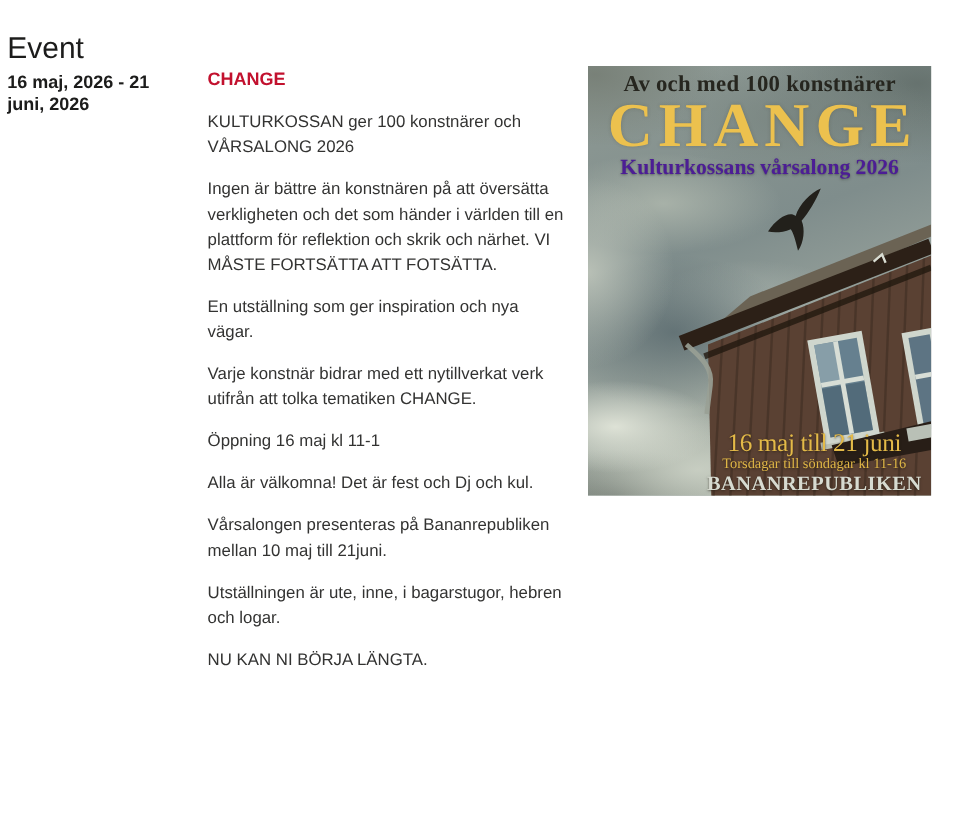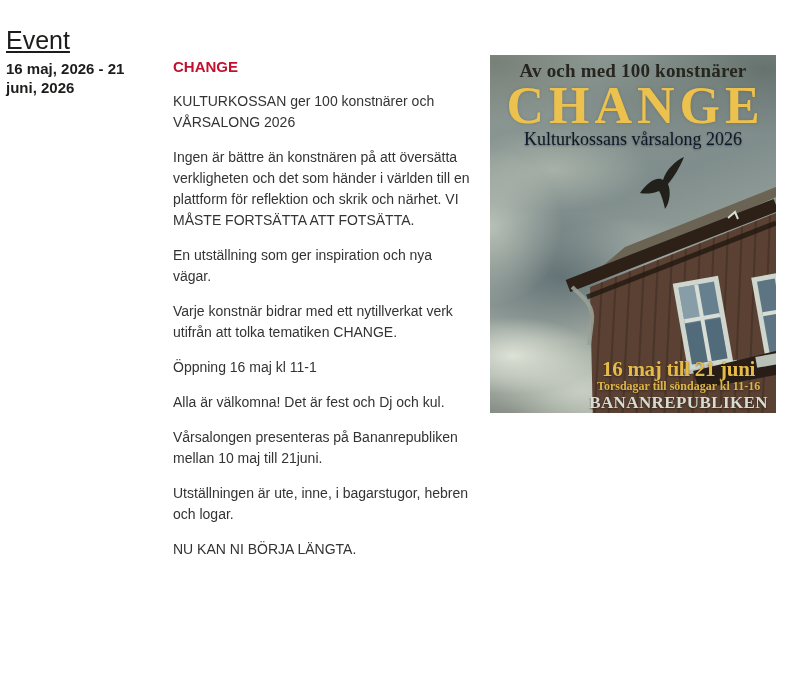--- a/index.html
+++ b/index.html
@@ -1,21 +1,21 @@
 <!DOCTYPE html>
 <html><head>
 <meta charset="utf-8">
 <style>
   html,body{margin:0;padding:0;background:#ffffff;}
   body{width:807px;height:696px;overflow:hidden;position:relative;
        font-family:"Liberation Sans","DejaVu Sans",sans-serif;color:#2f2f2e;}
 
   
   .left-col{position:absolute;left:6px;top:27px;width:150px;}
-  .page-title{margin:0;font-size:25px;line-height:26px;font-weight:400;color:#1c1c1b;text-decoration:underline;}
+  .page-title{margin:0;font-size:25px;line-height:26px;font-weight:400;color:#1c1c1b;}
   .event-date{margin-top:6px;font-size:15px;line-height:19px;font-weight:bold;color:#1c1c1b;
               white-space:pre-line;}
 
   
   .content-col{position:absolute;left:173px;top:57px;width:330px;}
   .article-heading{margin:0;font-size:15px;line-height:20px;font-weight:bold;color:#c2112e;}
   .content-col p{margin:14px 0 0 0;font-size:14px;line-height:21px;color:#333332;
                  white-space:pre-line;}
 
   
@@ -36,28 +36,28 @@
       linear-gradient(160deg,#8f9a94 0%,#7f8d8c 40%,#a3aca3 72%,#b6bdb0 100%);}
   .poster-art{position:absolute;inset:0;}
 
   .poster-top{position:absolute;top:0;left:0;right:0;text-align:center;
               font-family:"Liberation Serif","DejaVu Serif",serif;}
   .poster-topline{margin-top:5px;font-size:19px;line-height:21px;font-weight:bold;color:#26261f;
                   letter-spacing:.2px;}
   .poster-title{font-size:52px;line-height:44px;font-weight:bold;color:#ecc14e;
                 letter-spacing:5px;margin-left:5px;margin-top:3px;
                 text-shadow:0 0 3px rgba(60,60,40,.25);}
-  .poster-subtitle{font-size:18px;line-height:21px;font-weight:normal;color:#0f172a;
+  .poster-subtitle{font-size:18px;line-height:21px;font-weight:bold;color:#4c1d95;
                    margin-top:1px;text-shadow:0 1px 2px rgba(40,45,40,.5);}
 
   .poster-bottom{position:absolute;right:8px;bottom:1px;text-align:center;
                  font-family:"Liberation Serif","DejaVu Serif",serif;}
-  .poster-dates{font-size:21px;line-height:22px;font-weight:bold;color:#e4ba48;
+  .poster-dates{font-size:21px;line-height:22px;font-weight:normal;color:#e4ba48;
                 letter-spacing:-.3px;text-shadow:0 1px 2px rgba(30,25,15,.6);}
-  .poster-hours{font-size:12px;line-height:13px;font-weight:bold;color:#dfb646;
+  .poster-hours{font-size:12px;line-height:13px;font-weight:normal;color:#dfb646;
                 text-shadow:0 1px 2px rgba(30,25,15,.6);text-align:center;}
   .poster-venue{font-size:17px;line-height:19px;font-weight:bold;color:#d7dbd1;
                 letter-spacing:.4px;text-shadow:0 1px 2px rgba(30,25,15,.6);}
 </style>
 </head>
 <body>
 
 <div class="left-col">
   <h1 class="page-title">Event</h1>
   <div class="event-date">16 maj, 2026 - 21

